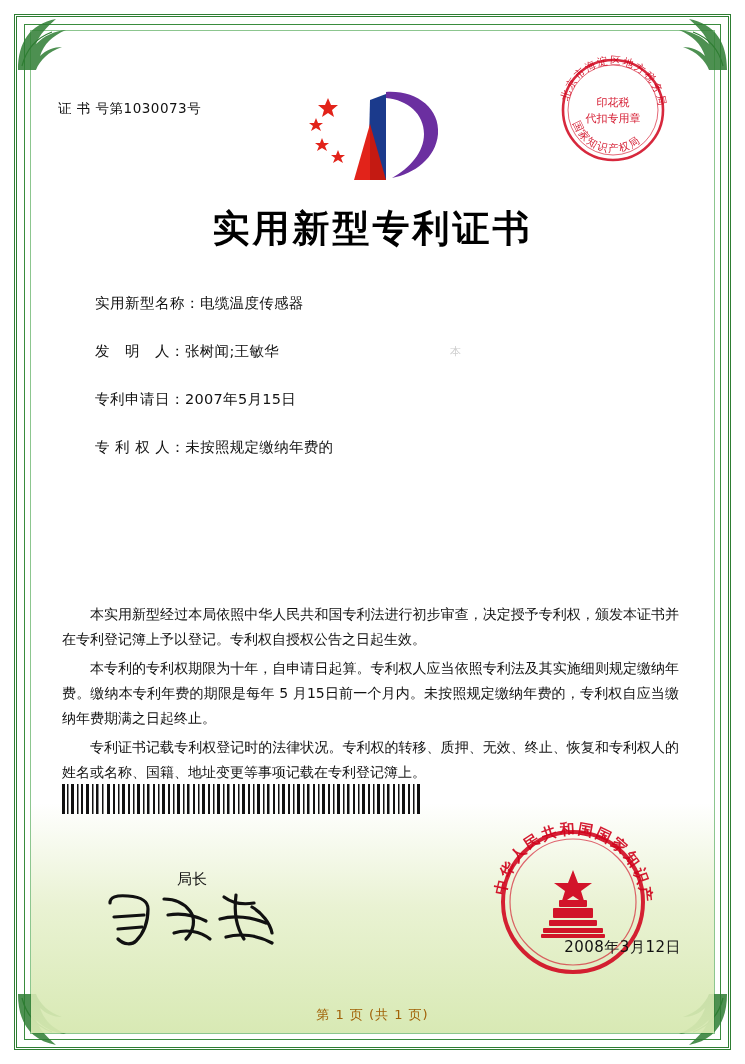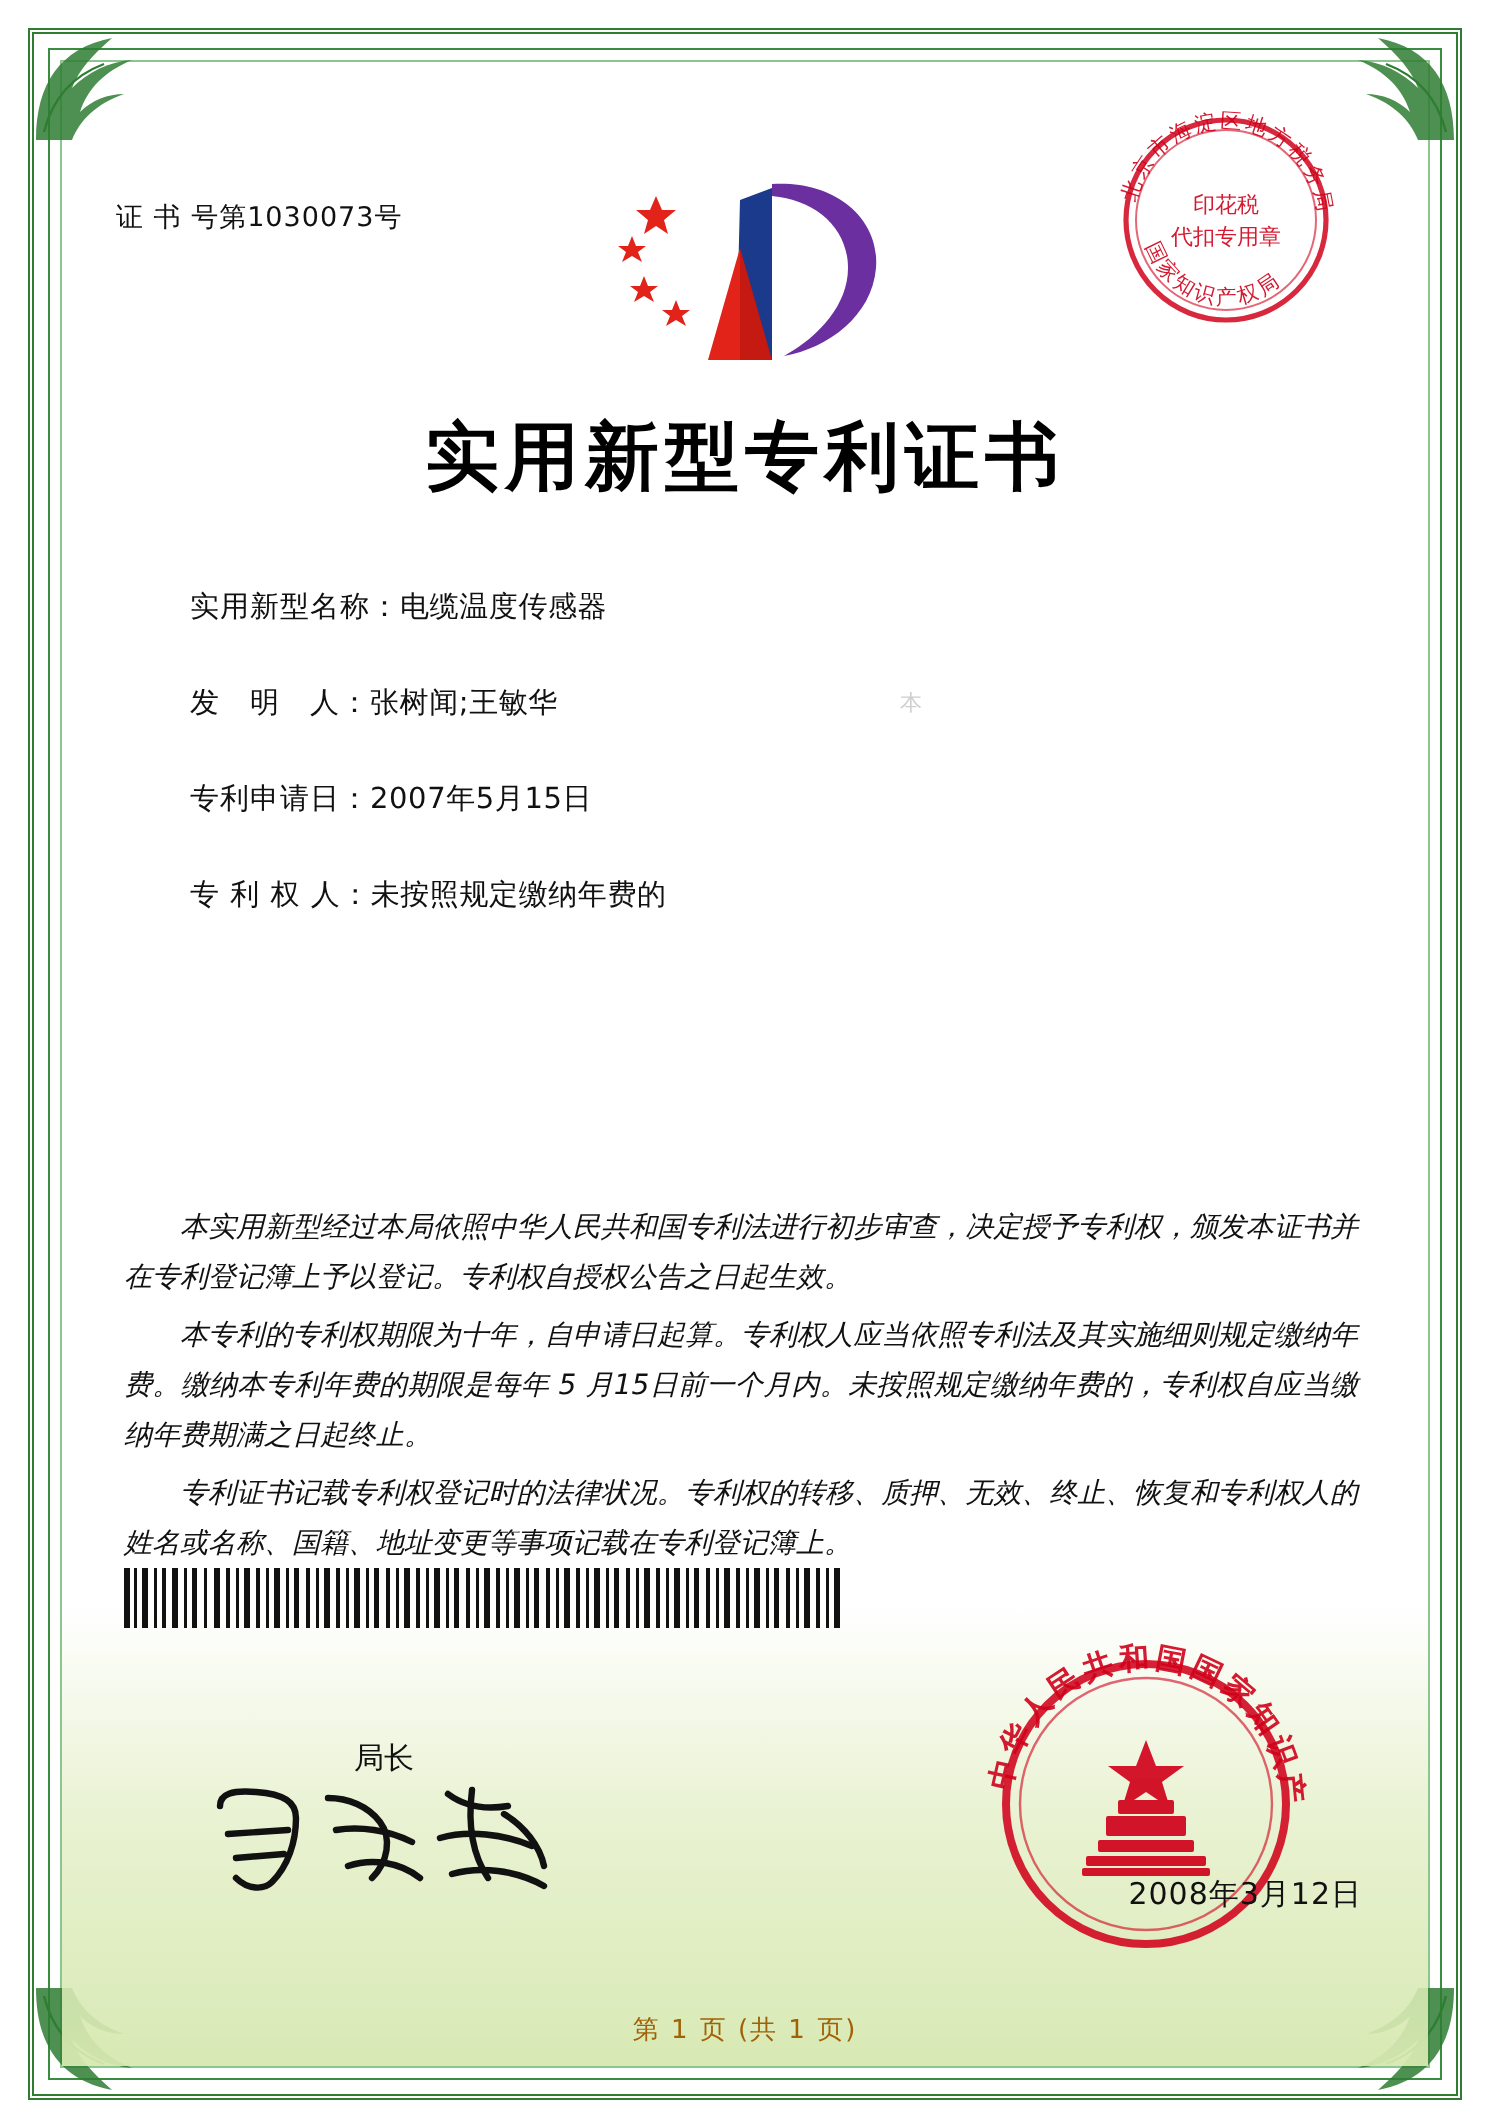--- a/index.html
+++ b/index.html
@@ -139,21 +139,20 @@
     right: 34px;
     top: 570px;
     font-size: 14px;
     line-height: 25px;
     color: #111;
     text-align: justify;
   }
   .para {
     text-indent: 2em;
     margin-bottom: 4px;
-    font-style: italic;
   }
 
   
   .barcode {
     position: absolute;
     left: 30px;
     top: 752px;
     width: 362px;
     height: 30px;
   }

